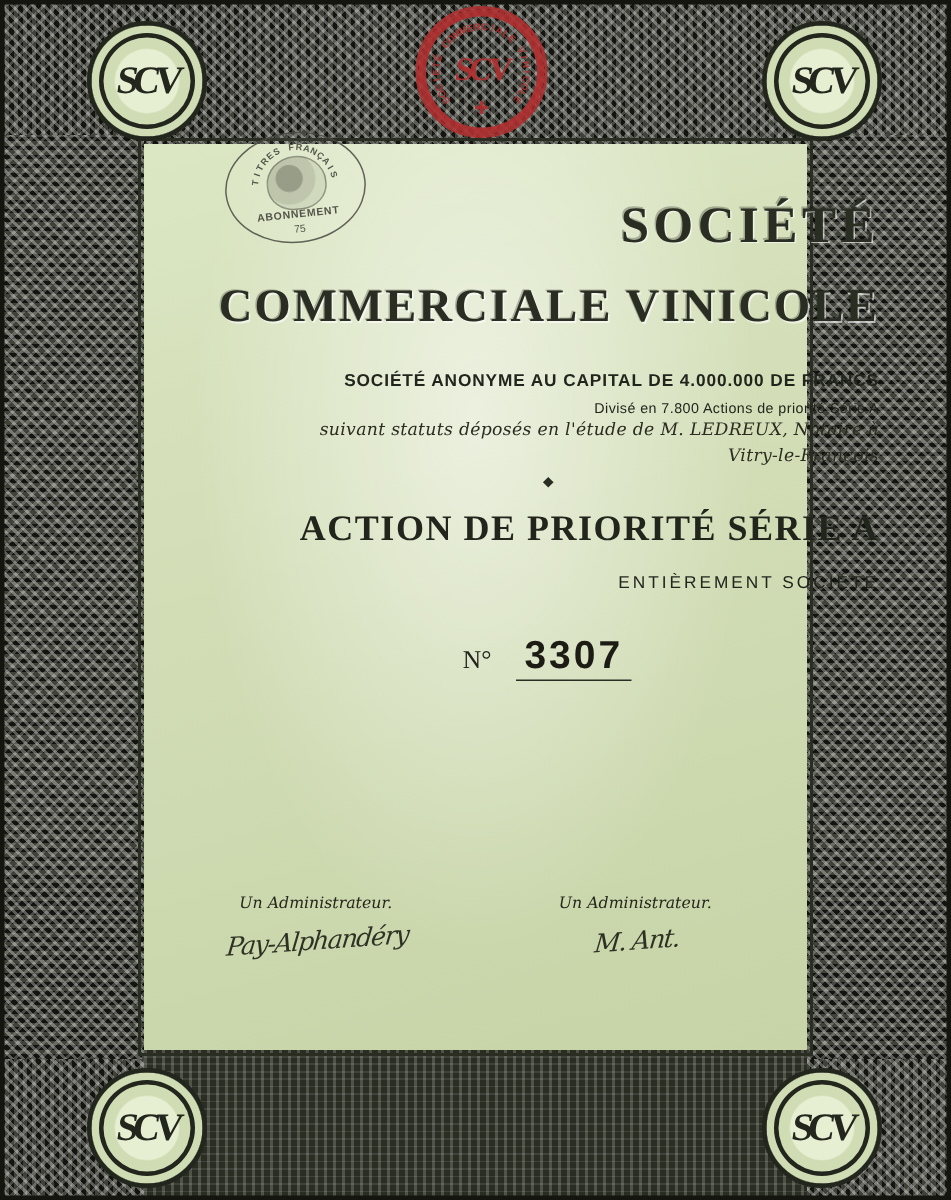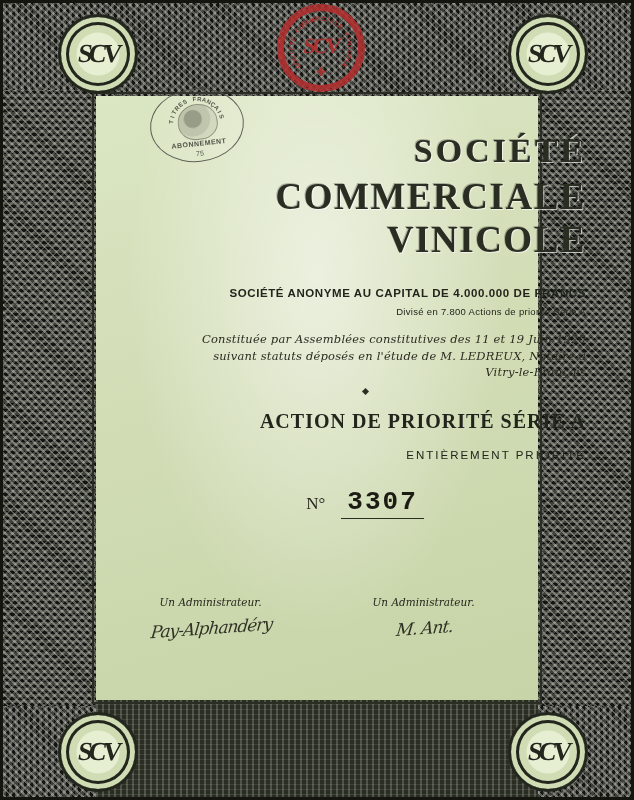--- a/index.html
+++ b/index.html
@@ -188,22 +188,22 @@
   .t-title1 {
     margin-top: 36px;
     font-size: 34px;
     letter-spacing: 3px;
     font-weight: bold;
     color: #2a2d22;
     text-shadow: 1px 1px 0 rgba(255,255,255,.6), -1px -1px 0 rgba(0,0,0,.25);
     font-family: "Liberation Serif", serif;
   }
   .t-title2 {
-    margin-top: 5px;
-    font-size: 37px;
+    margin-top: 16px;
+    font-size: 31px;
     letter-spacing: 1.5px;
     font-weight: bold;
     color: #2a2d22;
     text-shadow: 1px 1px 0 rgba(255,255,255,.6), -1px -1px 0 rgba(0,0,0,.25);
     font-family: "Liberation Serif", serif;
   }
   .t-capital {
     margin-top: 26px;
     font-size: 11.5px;
     letter-spacing: .6px;
@@ -242,21 +242,21 @@
     font-family: "Liberation Serif", serif;
   }
   .dot-sep {
     margin: 8px auto 0;
     width: 5px; height: 5px;
     background: #2a2d22;
     transform: rotate(45deg);
   }
   .t-action {
     margin-top: 16px;
-    font-size: 20px;
+    font-size: 24px;
     font-weight: bold;
     letter-spacing: 1px;
     color: #22251c;
     font-family: "Liberation Serif", serif;
   }
   .t-value {
     margin-top: 14px;
     font-size: 21px;
     font-weight: bold;
     color: #22251c;
@@ -276,21 +276,21 @@
     justify-content: center;
     gap: 16px;
   }
   .num-label {
     font-size: 17px;
     font-family: "Liberation Serif", serif;
     color: #22251c;
   }
   .num-value {
     font-size: 26px;
-    font-family: Liberation Mono, monospace;
+    font-family: Liberation Sans, sans-serif;
     font-weight: bold;
     color: #1c1c14;
     letter-spacing: 2px;
     border-bottom: 1.5px solid #2a2d22;
     padding: 0 6px 1px;
   }
   
   #sigs {
     position: absolute;
     left: 96px; top: 596px;
@@ -428,28 +428,27 @@
     <div class="value">75</div>
   </div>
 
   <div id="content">
     <div class="t-title1">SOCIÉTÉ</div>
     <div class="t-title2">COMMERCIALE VINICOLE</div>
 
     <div class="t-capital">SOCIÉTÉ ANONYME AU CAPITAL DE 4.000.000 DE FRANCS</div>
     <div class="t-sub">Divisé en 7.800 Actions de priorité  Série A</div>
 
-    <div class="t-script">Constituée par Assemblées constitutives des 11 et 19 Juin 1920</div>
     <div class="t-script" style="margin-top:0">suivant statuts déposés en l'étude de M. LEDREUX, Notaire à</div>
     <div class="t-script" style="margin-top:0">Vitry-le-François</div>
 
     <div class="dot-sep"></div>
 
     <div class="t-action">ACTION DE PRIORITÉ SÉRIE A</div>
-    <div class="t-liberee">ENTIÈREMENT PRIORITÉ</div>
+    <div class="t-liberee">ENTIÈREMENT SOCIÉTÉ</div>
 
     <div class="numline">
       <span class="num-label">N°</span>
       <span class="num-value">3307</span>
     </div>
   </div>
 
   <div id="sigs">
     <div class="sig-col">
       <div class="sig-label">Un Administrateur.</div>

